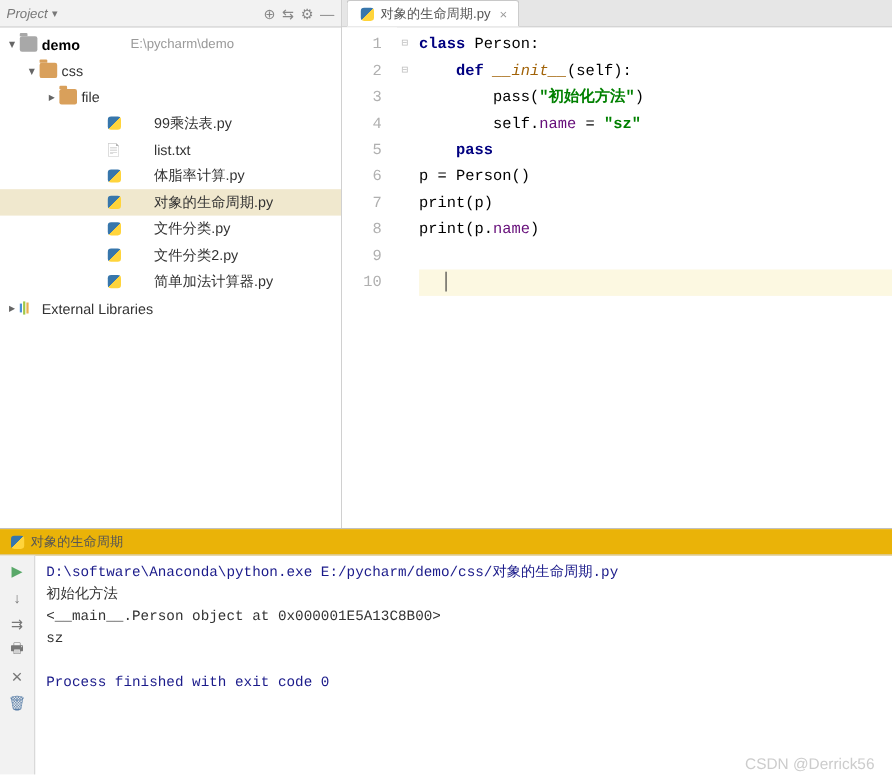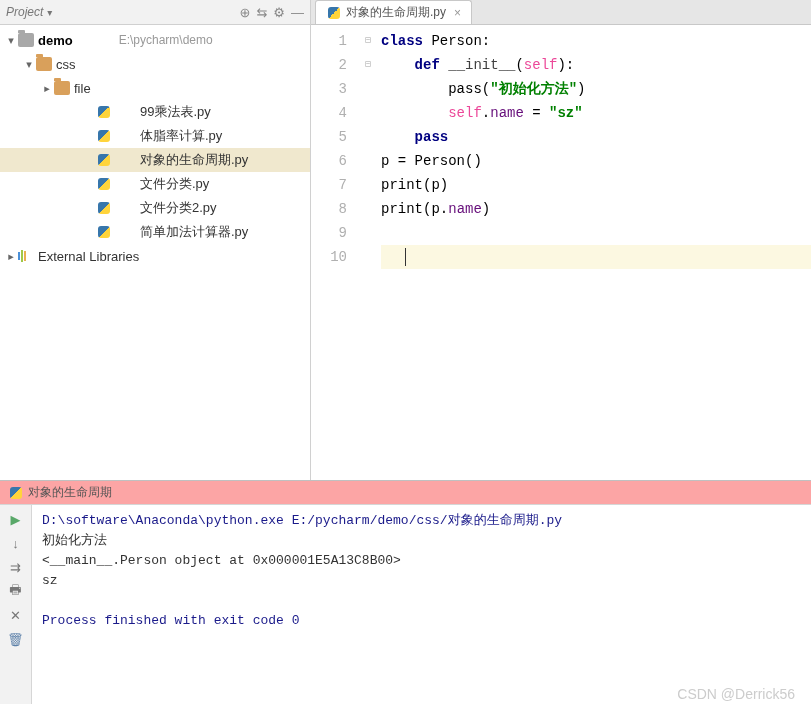--- a/index.html
+++ b/index.html
@@ -43,27 +43,27 @@
 .tab .close { margin-left: 8px; color: #999; cursor: pointer; }
 .editor { flex: 1; display: flex; font-family: "Consolas", "Courier New", monospace; font-size: 14px; line-height: 24px; background: #fff; }
 .gutter { width: 50px; background: #fff; color: #b0b0b0; text-align: right; padding-right: 14px; padding-top: 4px; user-select: none; }
 .gutter div { height: 24px; }
 .fold-col { width: 14px; padding-top: 4px; color: #c0c0c0; font-size: 10px; }
 .fold-col div { height: 24px; display: flex; align-items: center; justify-content: center; }
 .code { flex: 1; padding-top: 4px; padding-left: 6px; }
 .code-line { height: 24px; white-space: pre; }
 .code-line.current { background: #fcf8e1; }
 .kw { color: #000080; font-weight: bold; }
-.fn { color: #404040; }
-.self { color: #ec4899; }
+.fn { color: #a16207; font-style: italic; }
+.self { color: #000000; }
 .str { color: #008000; font-weight: bold; }
 .attr { color: #660e7a; }
 .cursor-line { margin-left: 24px; border-left: 1px solid #333; height: 18px; display: inline-block; vertical-align: middle; }
 .run-panel { height: 224px; border-top: 1px solid #c0c0c0; display: flex; flex-direction: column; }
-.run-tab { height: 24px; background: #fca5a5; border-bottom: 1px solid #d6d6d6; display: flex; align-items: center; padding: 0 8px; font-size: 12px; color: #555; }
+.run-tab { height: 24px; background: #eab308; border-bottom: 1px solid #d6d6d6; display: flex; align-items: center; padding: 0 8px; font-size: 12px; color: #555; }
 .run-body { flex: 1; display: flex; }
 .run-icons { width: 32px; background: #f2f2f2; border-right: 1px solid #d6d6d6; display: flex; flex-direction: column; align-items: center; padding-top: 4px; gap: 4px; }
 .run-icons .ic { width: 20px; height: 20px; display: flex; align-items: center; justify-content: center; font-size: 13px; color: #777; cursor: pointer; }
 .run-icons .play { color: #59a869; }
 .run-icons .trash { color: #5a7fa8; }
 .console { flex: 1; padding: 6px 10px; font-family: "Consolas", "Courier New", monospace; font-size: 13px; line-height: 20px; color: #333; white-space: pre; overflow: hidden; }
 .console .path { color: #1a1a8a; }
 .console .exit { color: #1a1a8a; }
 .watermark { position: absolute; right: 16px; bottom: 6px; color: #ccc; font-size: 14px; font-family: Arial; text-align: right; }
 </style>
@@ -97,20 +97,25 @@
         <span class="folder-icon"></span>
         <span class="tree-label">file</span>
       </div>
       <div class="tree-row indent3">
           <span class="arrow none"></span>
           <span class="py-icon"></span>
           <span class="tree-label">99乘法表.py</span>
         </div>
       <div class="tree-row indent3">
           <span class="arrow none"></span>
+          <span class="txt-icon"></span>
+          <span class="tree-label">list.txt</span>
+        </div>
+      <div class="tree-row indent3">
+          <span class="arrow none"></span>
           <span class="py-icon"></span>
           <span class="tree-label">体脂率计算.py</span>
         </div>
       <div class="tree-row indent3 selected">
           <span class="arrow none"></span>
           <span class="py-icon"></span>
           <span class="tree-label">对象的生命周期.py</span>
         </div>
       <div class="tree-row indent3">
           <span class="arrow none"></span>

